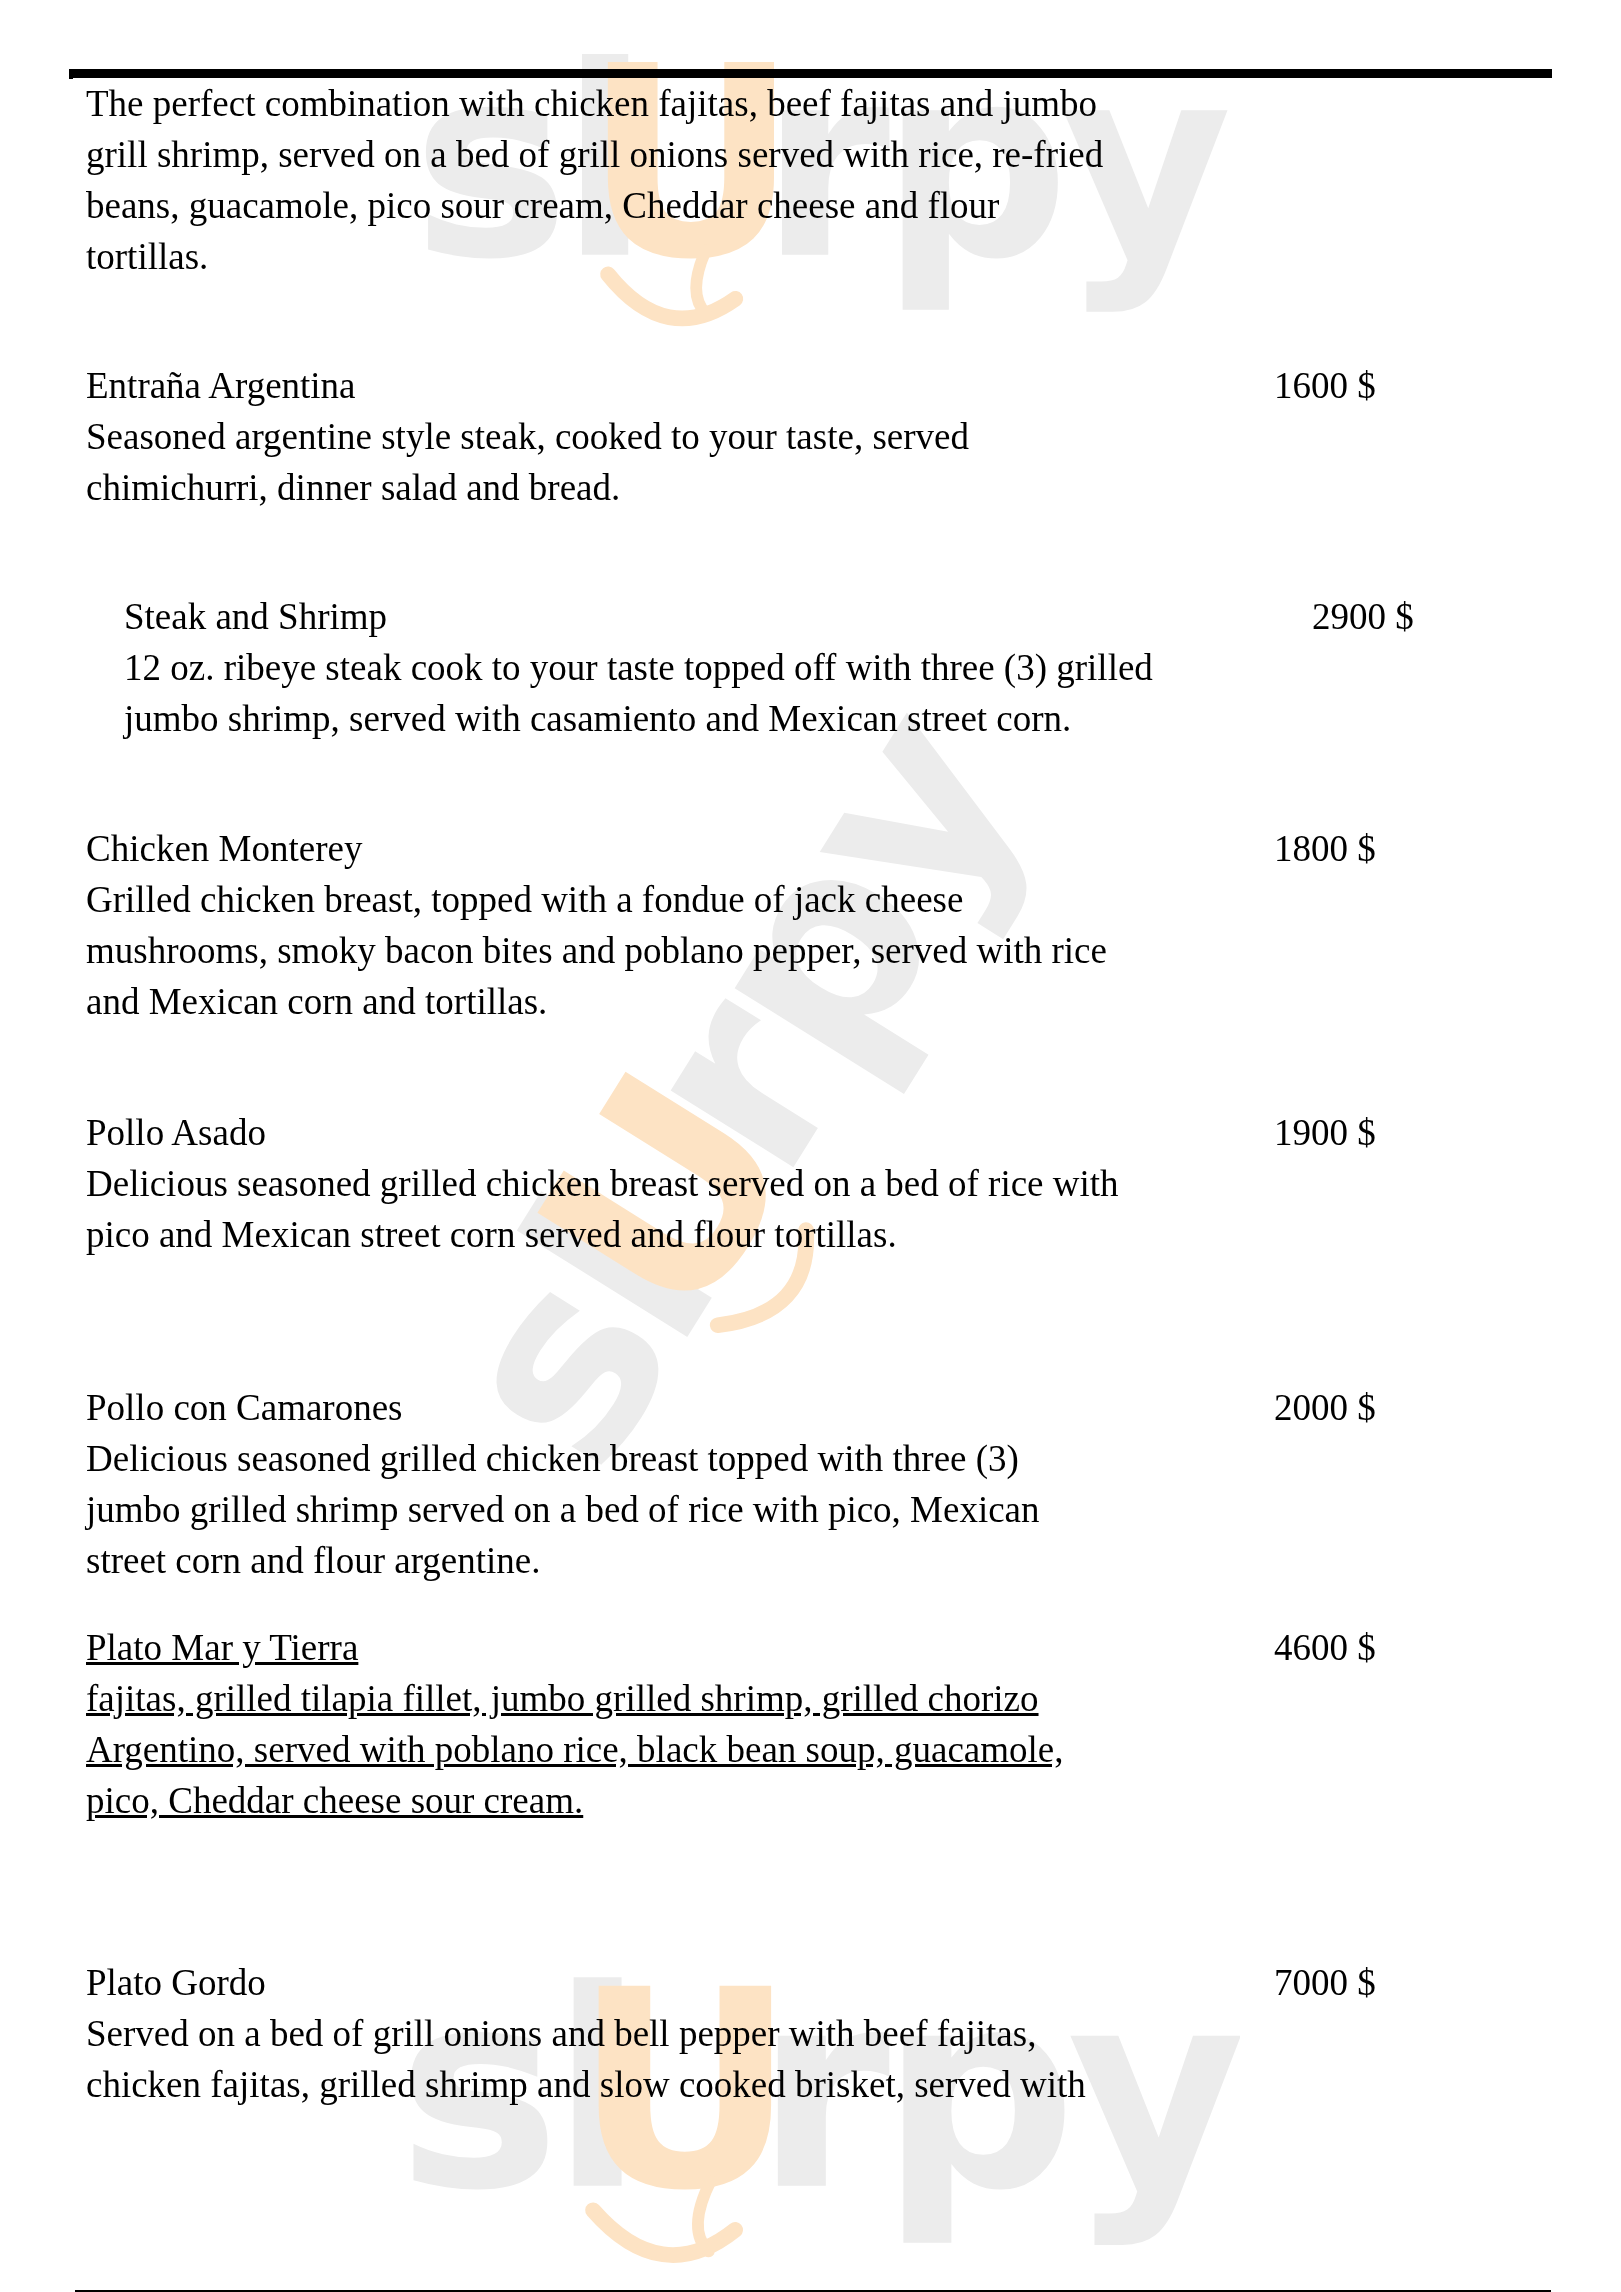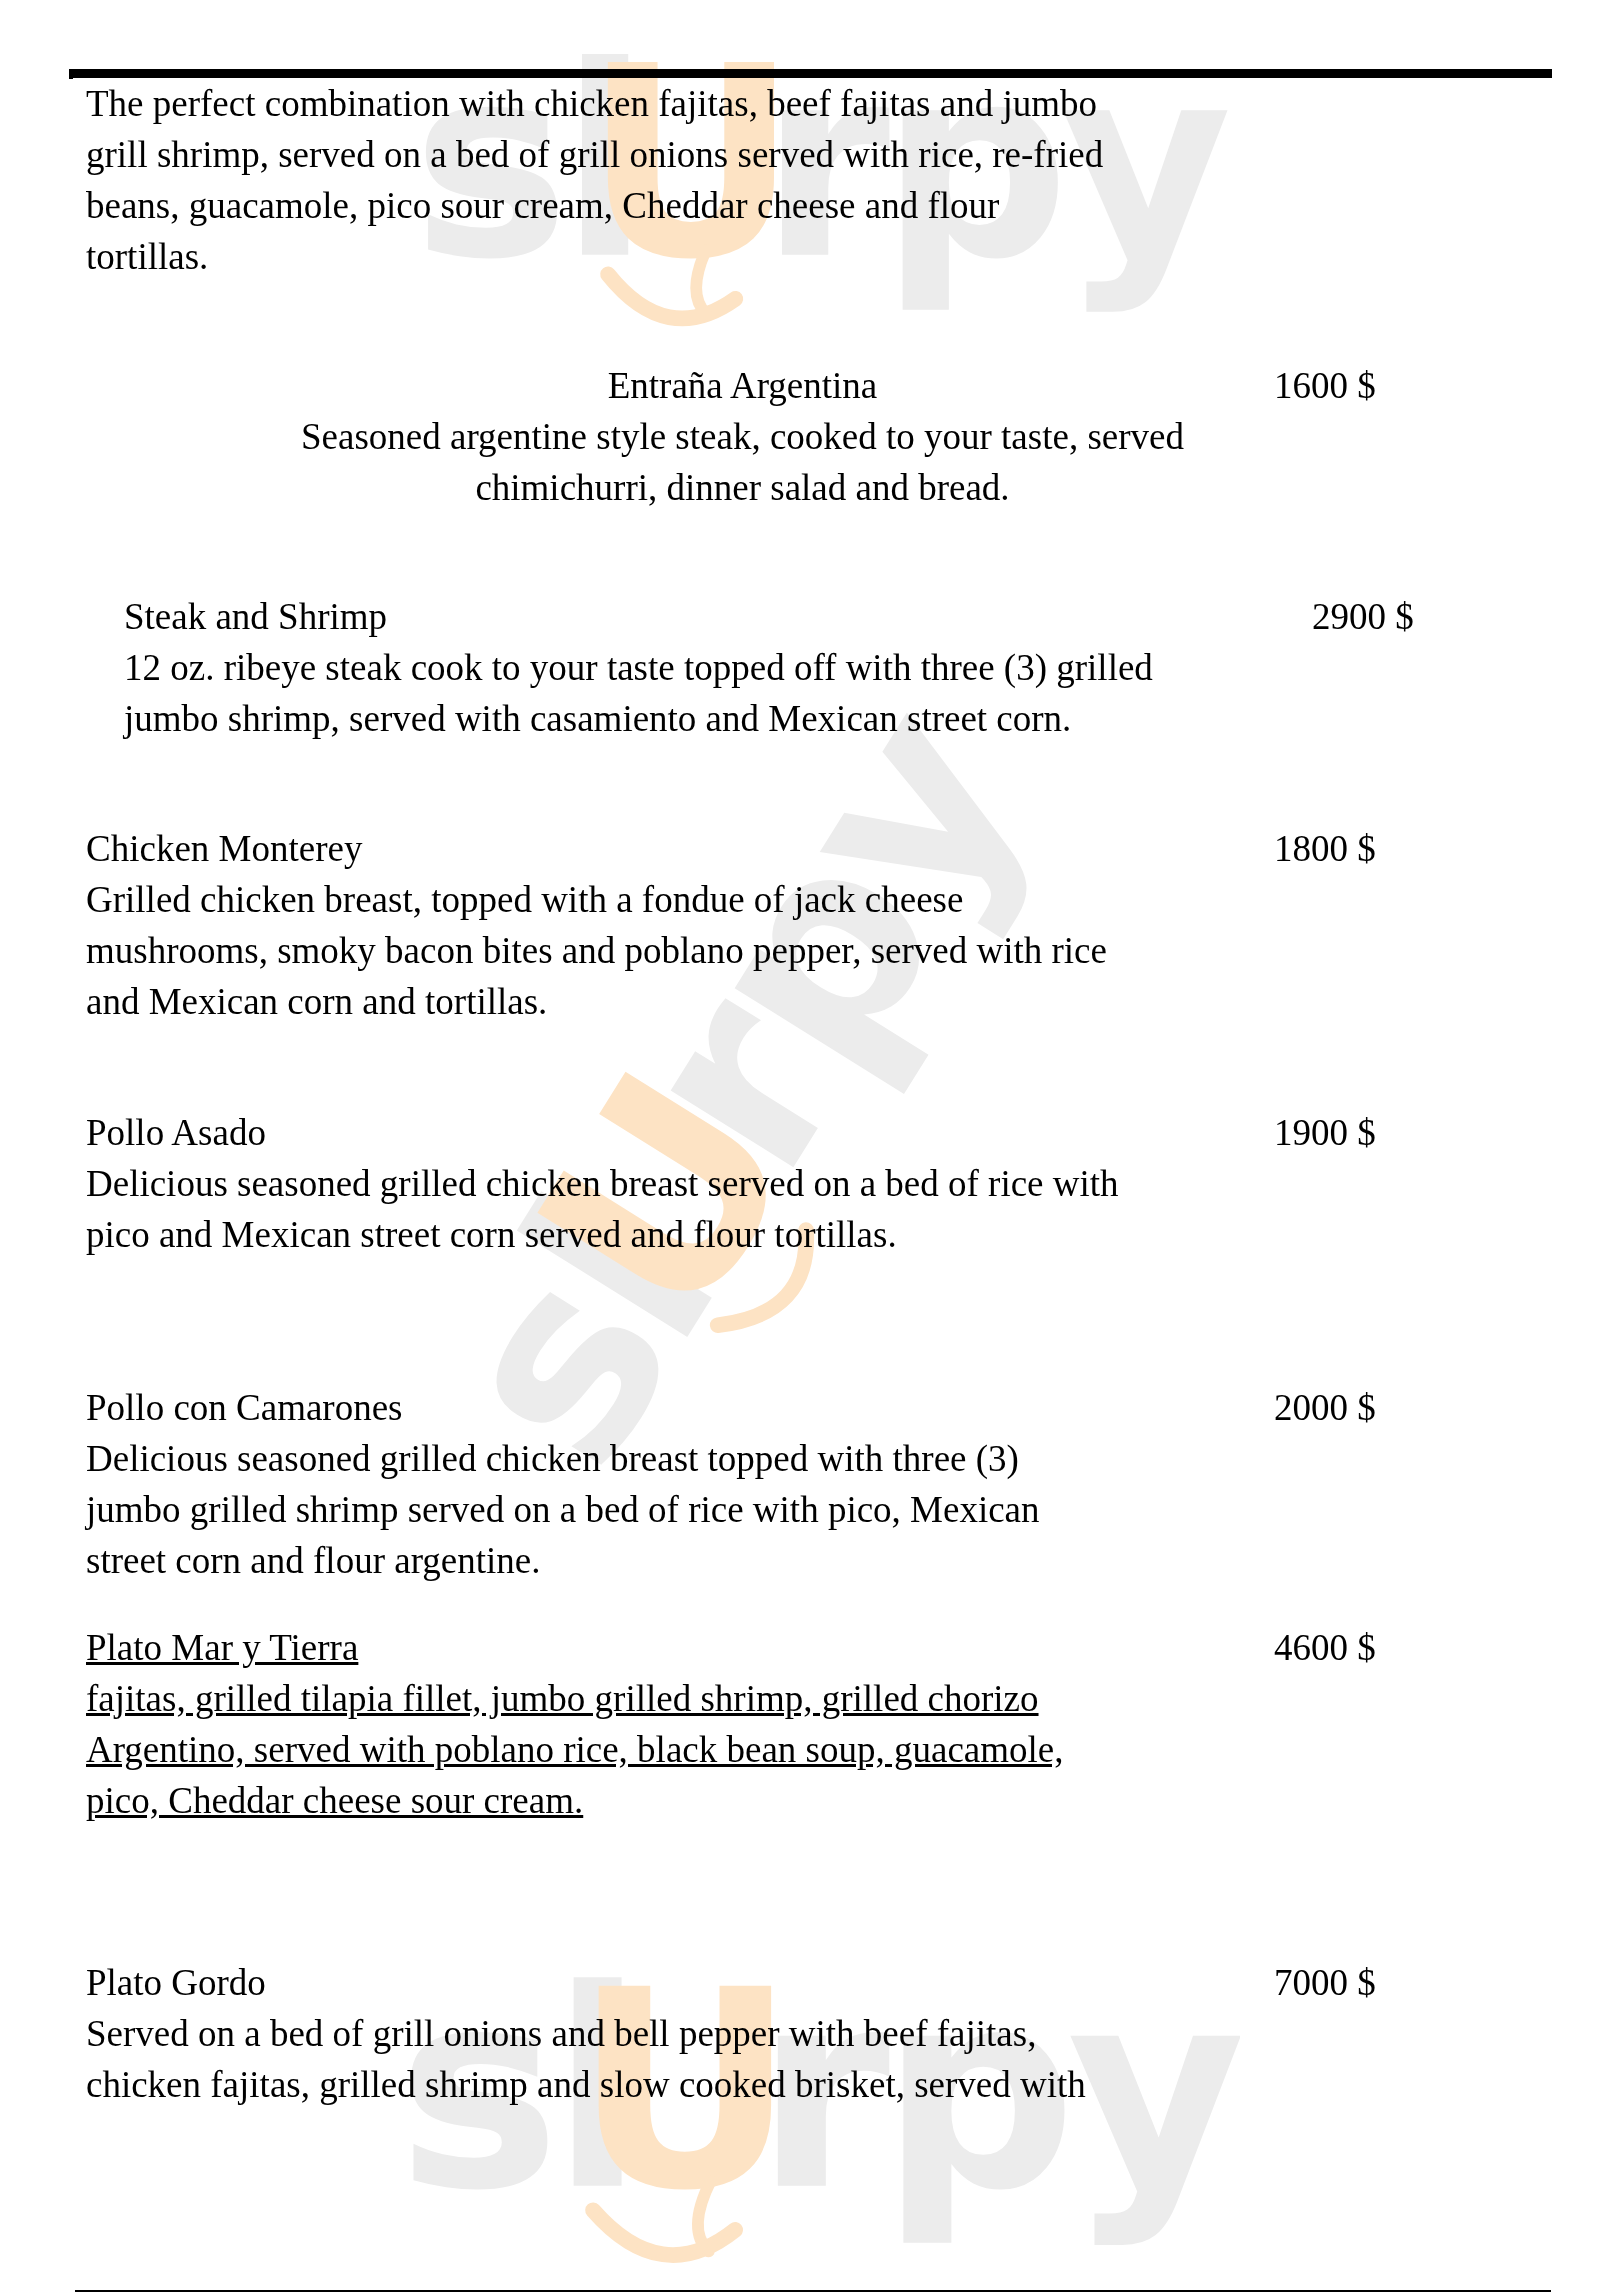--- a/index.html
+++ b/index.html
@@ -57,21 +57,21 @@
 
 <div class="content">
 
   <div class="block" style="top:78px;">
     <span class="line">The perfect combination with chicken fajitas, beef fajitas and jumbo</span>
     <span class="line">grill shrimp, served on a bed of grill onions served with rice, re-fried</span>
     <span class="line">beans, guacamole, pico sour cream, Cheddar cheese and flour</span>
     <span class="line">tortillas.</span>
   </div>
 
-  <div class="block" style="top:360px;text-align:center;">
+  <div class="block" style="top:360px;">
     <span class="title">Entraña Argentina</span>
     <span class="price">1600 $</span>
     <span class="line">Seasoned argentine style steak, cooked to your taste, served</span>
     <span class="line">chimichurri, dinner salad and bread.</span>
   </div>
 
   <div class="block" style="top:591px;margin-left:38px;">
     <span class="title">Steak and Shrimp</span>
     <span class="price">2900 $</span>
     <span class="line">12 oz. ribeye steak cook to your taste topped off with three (3) grilled</span>

